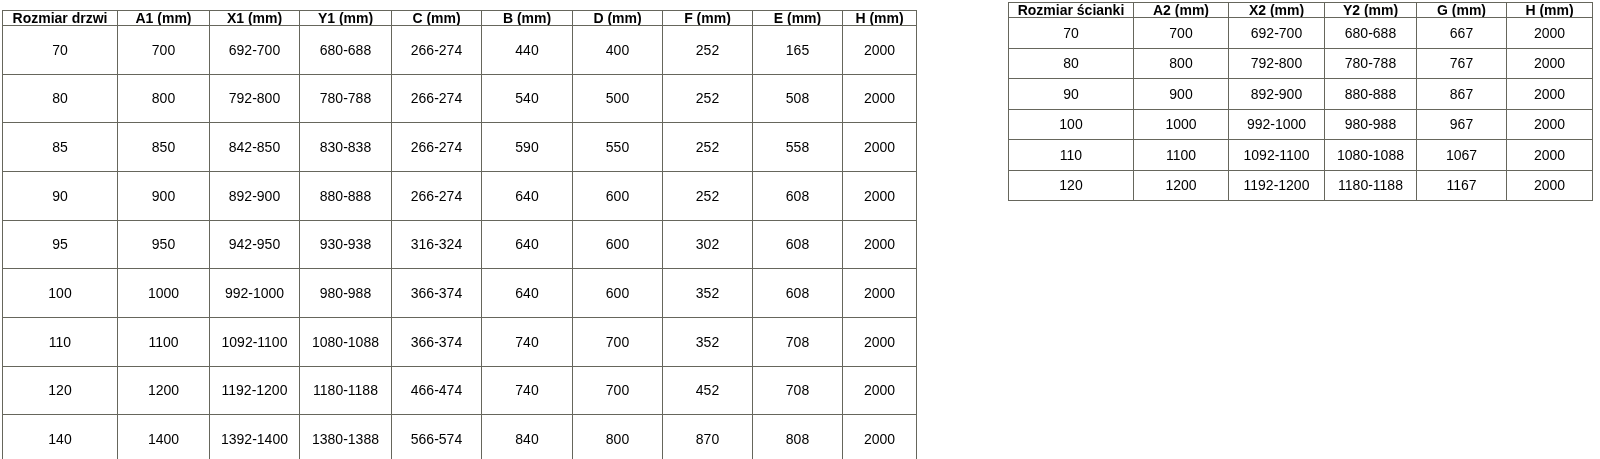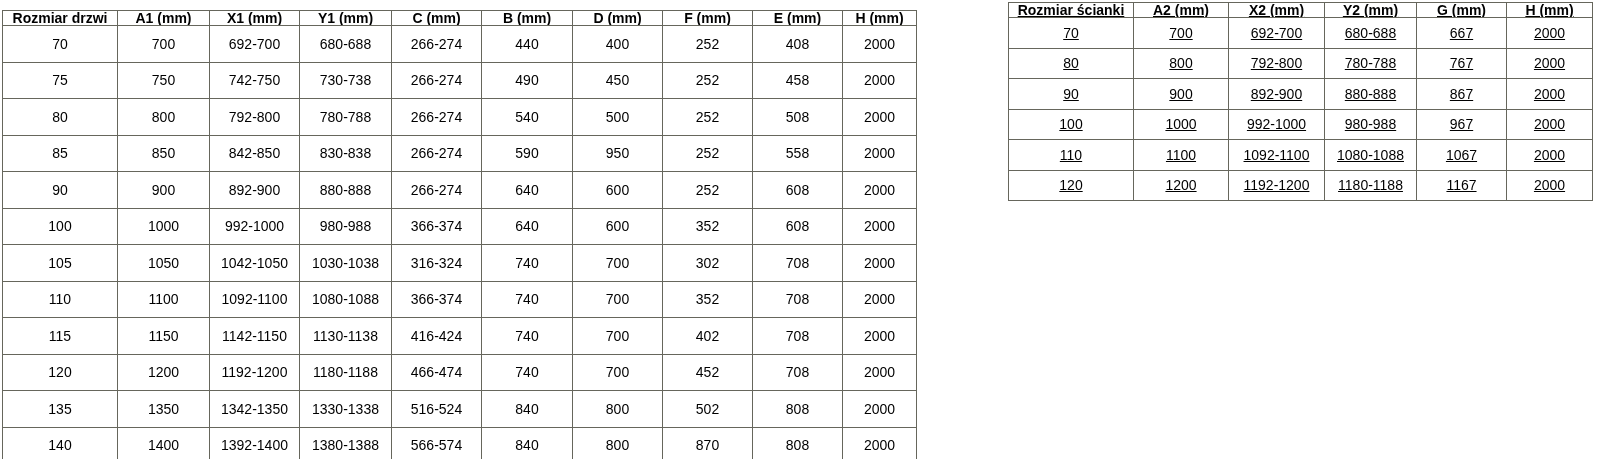--- a/index.html
+++ b/index.html
@@ -71,33 +71,21 @@
       <tbody>
         <tr>
           <td>70</td>
           <td>700</td>
           <td>692-700</td>
           <td>680-688</td>
           <td>266-274</td>
           <td>440</td>
           <td>400</td>
           <td>252</td>
-          <td>408</td>
-          <td>2000</td>
-        </tr>
-        <tr>
-          <td>75</td>
-          <td>750</td>
-          <td>742-750</td>
-          <td>730-738</td>
-          <td>266-274</td>
-          <td>490</td>
-          <td>450</td>
-          <td>252</td>
-          <td>458</td>
+          <td>165</td>
           <td>2000</td>
         </tr>
         <tr>
           <td>80</td>
           <td>800</td>
           <td>792-800</td>
           <td>780-788</td>
           <td>266-274</td>
           <td>540</td>
           <td>500</td>
@@ -105,124 +93,100 @@
           <td>508</td>
           <td>2000</td>
         </tr>
         <tr>
           <td>85</td>
           <td>850</td>
           <td>842-850</td>
           <td>830-838</td>
           <td>266-274</td>
           <td>590</td>
-          <td>950</td>
+          <td>550</td>
           <td>252</td>
           <td>558</td>
           <td>2000</td>
         </tr>
         <tr>
           <td>90</td>
           <td>900</td>
           <td>892-900</td>
           <td>880-888</td>
           <td>266-274</td>
           <td>640</td>
           <td>600</td>
           <td>252</td>
+          <td>608</td>
+          <td>2000</td>
+        </tr>
+        <tr>
+          <td>95</td>
+          <td>950</td>
+          <td>942-950</td>
+          <td>930-938</td>
+          <td>316-324</td>
+          <td>640</td>
+          <td>600</td>
+          <td>302</td>
           <td>608</td>
           <td>2000</td>
         </tr>
         <tr>
           <td>100</td>
           <td>1000</td>
           <td>992-1000</td>
           <td>980-988</td>
           <td>366-374</td>
           <td>640</td>
           <td>600</td>
           <td>352</td>
           <td>608</td>
           <td>2000</td>
         </tr>
         <tr>
-          <td>105</td>
-          <td>1050</td>
-          <td>1042-1050</td>
-          <td>1030-1038</td>
-          <td>316-324</td>
-          <td>740</td>
-          <td>700</td>
-          <td>302</td>
-          <td>708</td>
-          <td>2000</td>
-        </tr>
-        <tr>
           <td>110</td>
           <td>1100</td>
           <td>1092-1100</td>
           <td>1080-1088</td>
           <td>366-374</td>
           <td>740</td>
           <td>700</td>
           <td>352</td>
           <td>708</td>
           <td>2000</td>
         </tr>
         <tr>
-          <td>115</td>
-          <td>1150</td>
-          <td>1142-1150</td>
-          <td>1130-1138</td>
-          <td>416-424</td>
-          <td>740</td>
-          <td>700</td>
-          <td>402</td>
-          <td>708</td>
-          <td>2000</td>
-        </tr>
-        <tr>
           <td>120</td>
           <td>1200</td>
           <td>1192-1200</td>
           <td>1180-1188</td>
           <td>466-474</td>
           <td>740</td>
           <td>700</td>
           <td>452</td>
           <td>708</td>
-          <td>2000</td>
-        </tr>
-        <tr>
-          <td>135</td>
-          <td>1350</td>
-          <td>1342-1350</td>
-          <td>1330-1338</td>
-          <td>516-524</td>
-          <td>840</td>
-          <td>800</td>
-          <td>502</td>
-          <td>808</td>
           <td>2000</td>
         </tr>
         <tr>
           <td>140</td>
           <td>1400</td>
           <td>1392-1400</td>
           <td>1380-1388</td>
           <td>566-574</td>
           <td>840</td>
           <td>800</td>
           <td>870</td>
           <td>808</td>
           <td>2000</td>
         </tr>
       </tbody>
     </table>
-  <table class="spec-table" id="table-1" style="left:1008px; top:2px; width:584px; height:199px;text-decoration:underline;">
+  <table class="spec-table" id="table-1" style="left:1008px; top:2px; width:584px; height:199px;">
       <colgroup>
         <col style="width: 125px;">
         <col style="width: 95px;">
         <col style="width: 96px;">
         <col style="width: 92px;">
         <col style="width: 90px;">
         <col style="width: 86px;">
       </colgroup>
       <thead>
         <tr>

